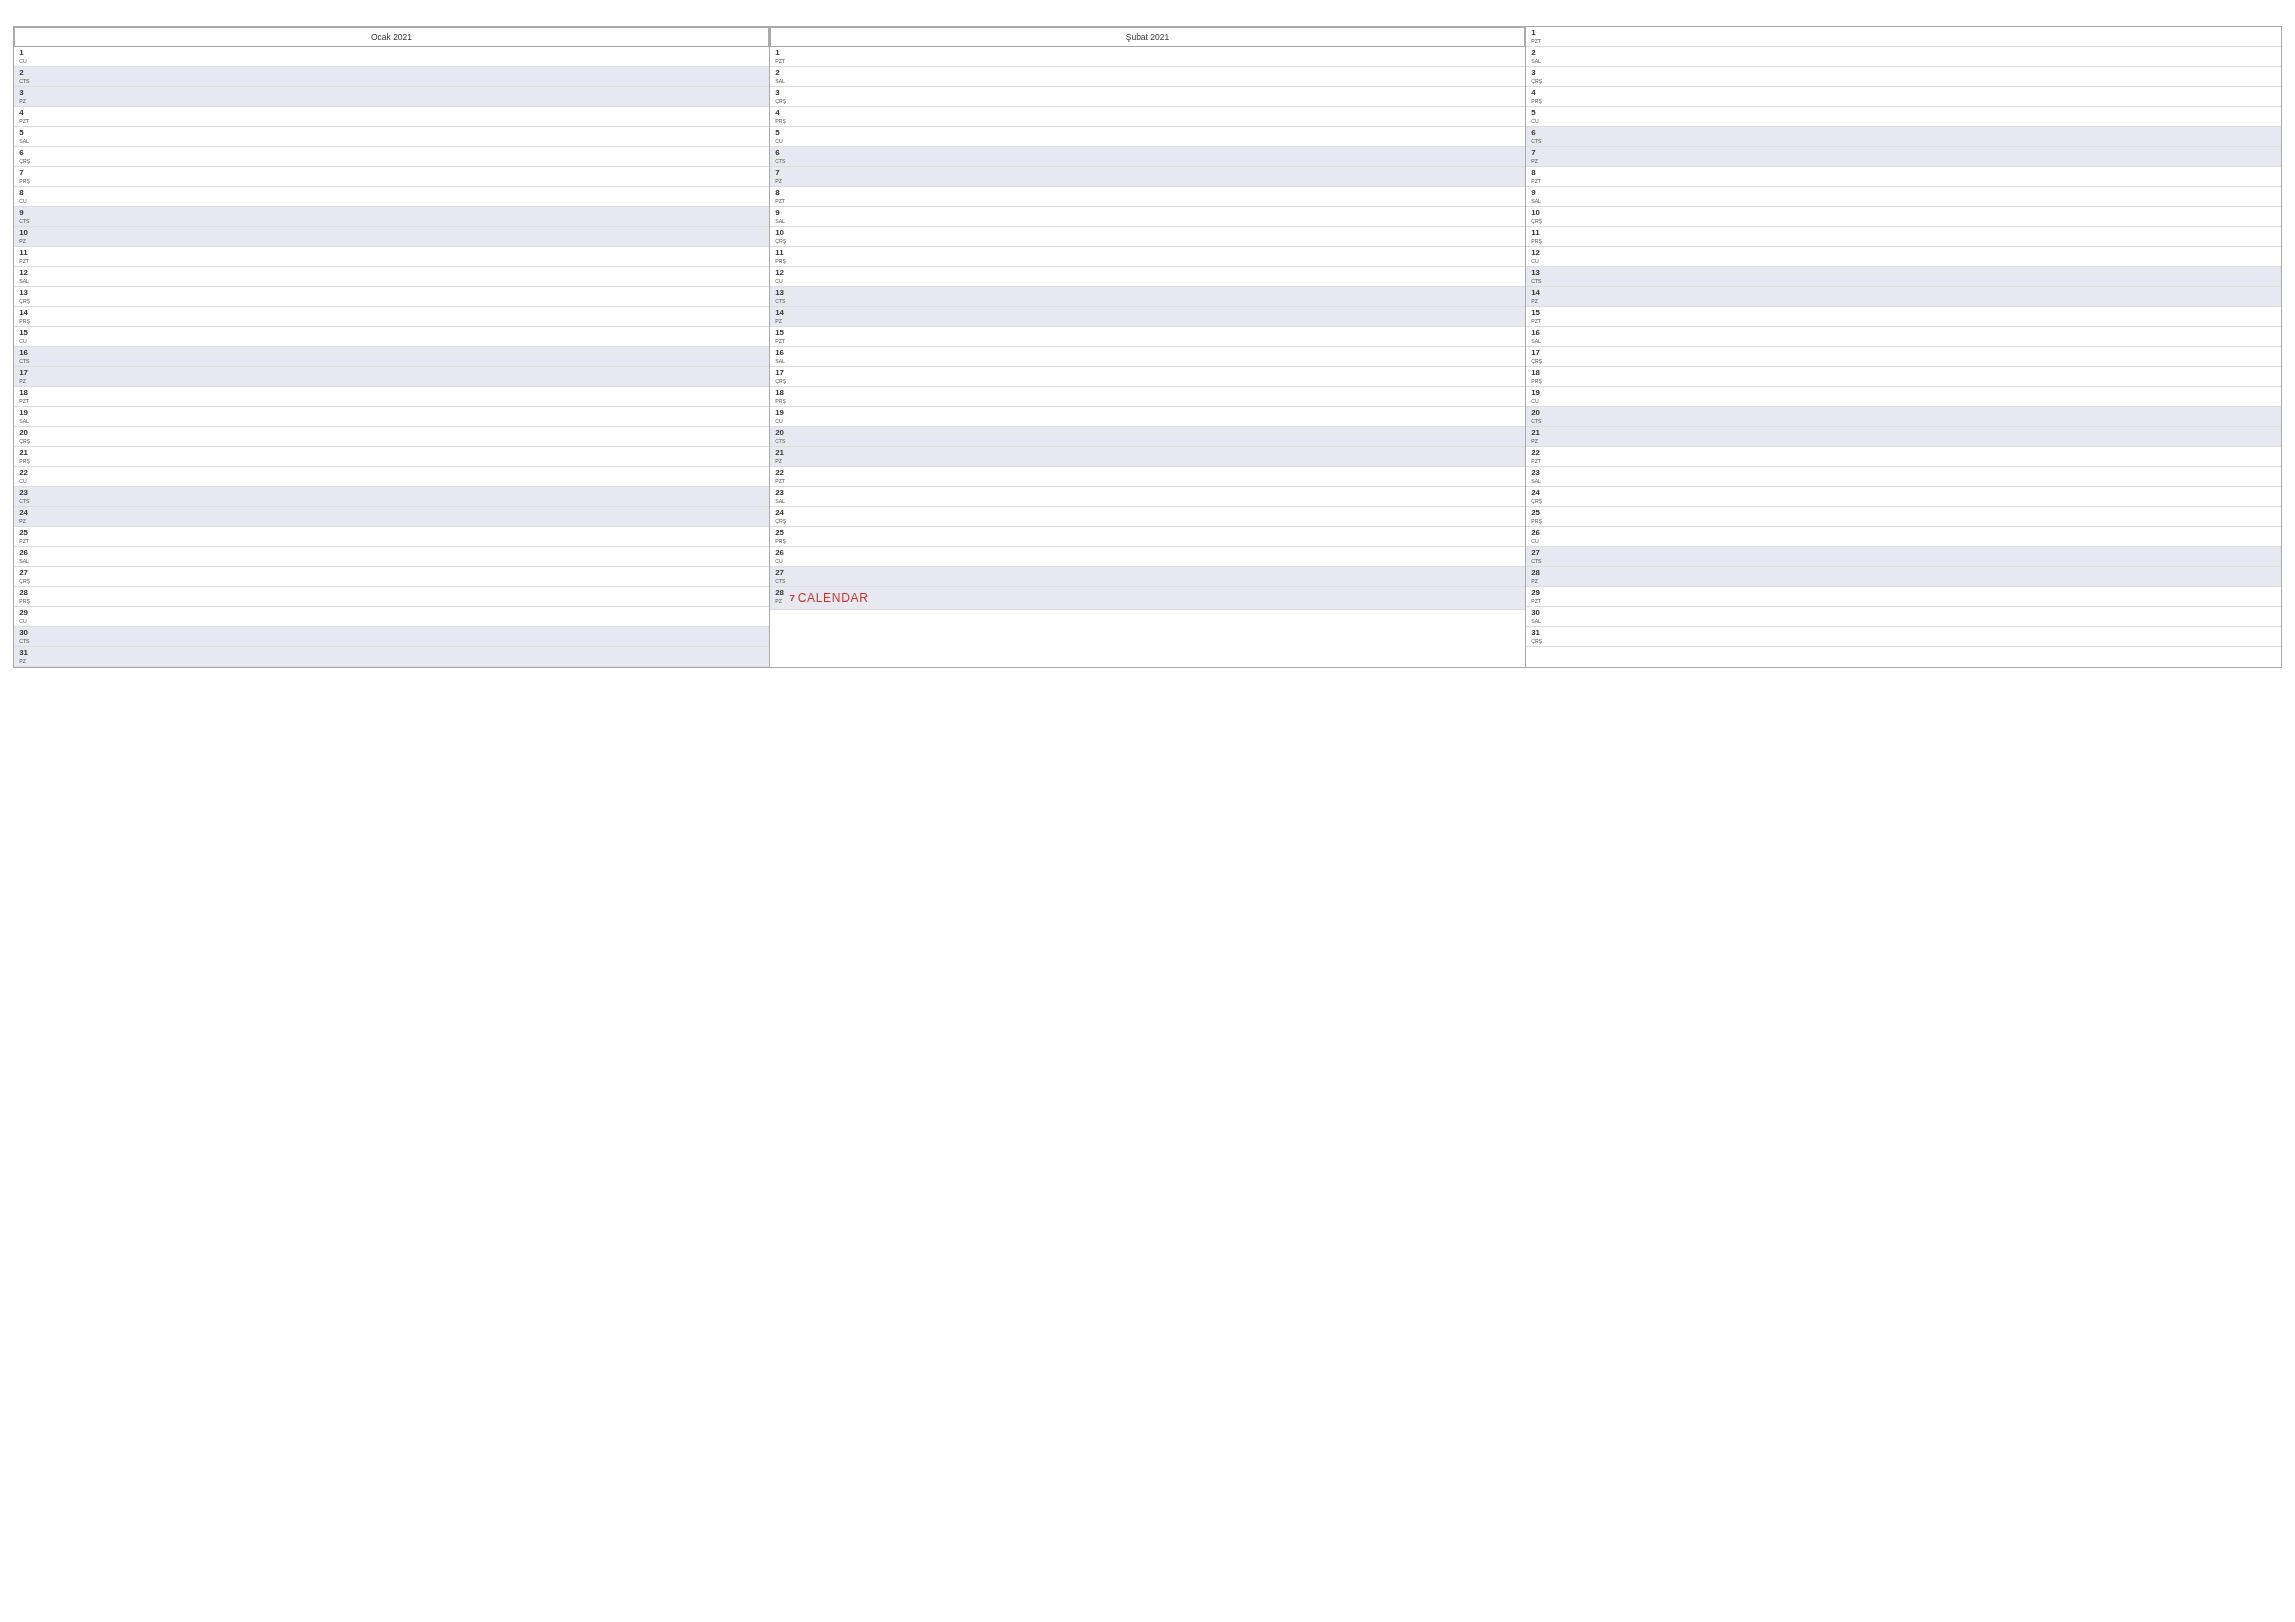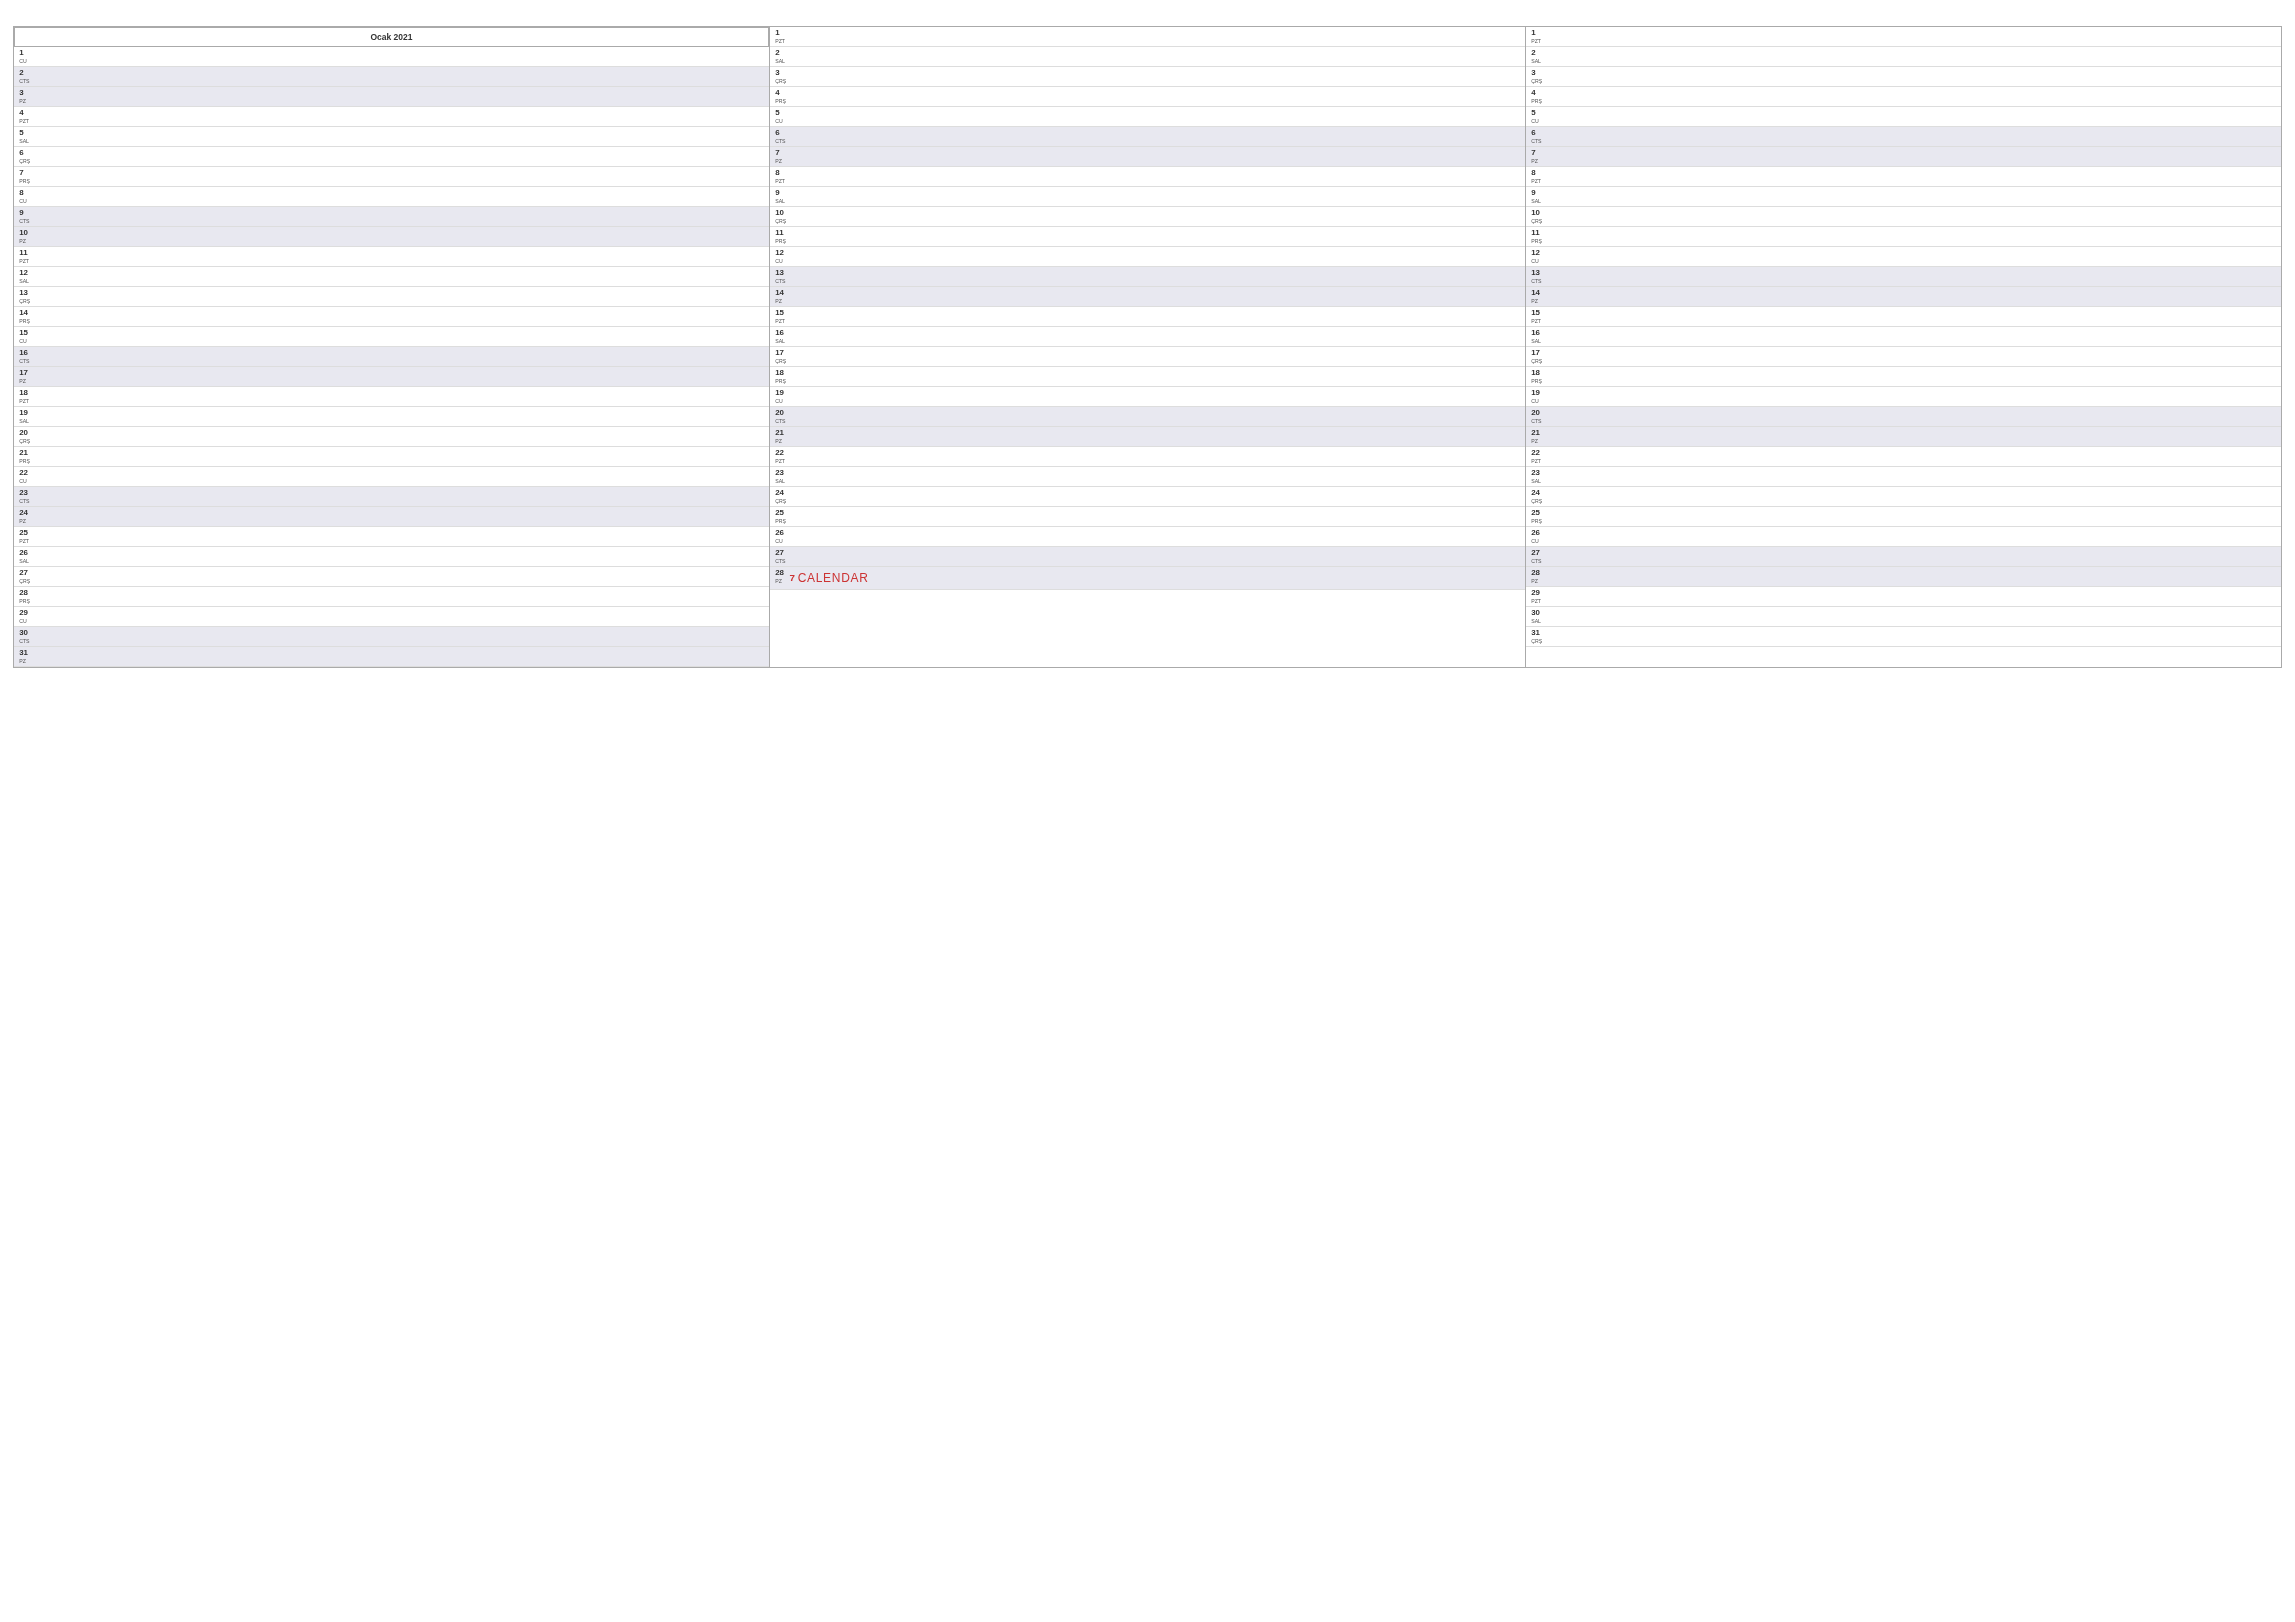--- a/index.html
+++ b/index.html
@@ -21,21 +21,21 @@
     }
     .month-col:last-child {
       border-right: none;
     }
     .month-header {
       background: #fff;
       border: 0.7px solid #aaa;
       text-align: center;
       padding: 3.9px 2.6px;
       font-size: 8.5px;
-      font-weight: bold;
+      font-weight: normal;
       color: #333;
       border-bottom: 0.7px solid #aaa;
     }
     .day-row {
       display: flex;
       align-items: flex-start;
       padding: 1.3px 5.2px;
       border-bottom: 0.7px solid #ddd;
       min-height: 18.3px;
     }
@@ -264,20 +264,21 @@
           </div>
         </div>
         <div class="day-row weekend">
           <div class="day-info">
             <span class="day-number">31</span>
             <span class="day-name">PZ</span>
           </div>
         </div>
       </div>
       <div class="month-col">
+        <div class="month-header">Şubat 2021</div>
         <div class="day-row weekday">
           <div class="day-info">
             <span class="day-number">1</span>
             <span class="day-name">PZT</span>
           </div>
         </div>
         <div class="day-row weekday">
           <div class="day-info">
             <span class="day-number">2</span>
             <span class="day-name">SAL</span>

